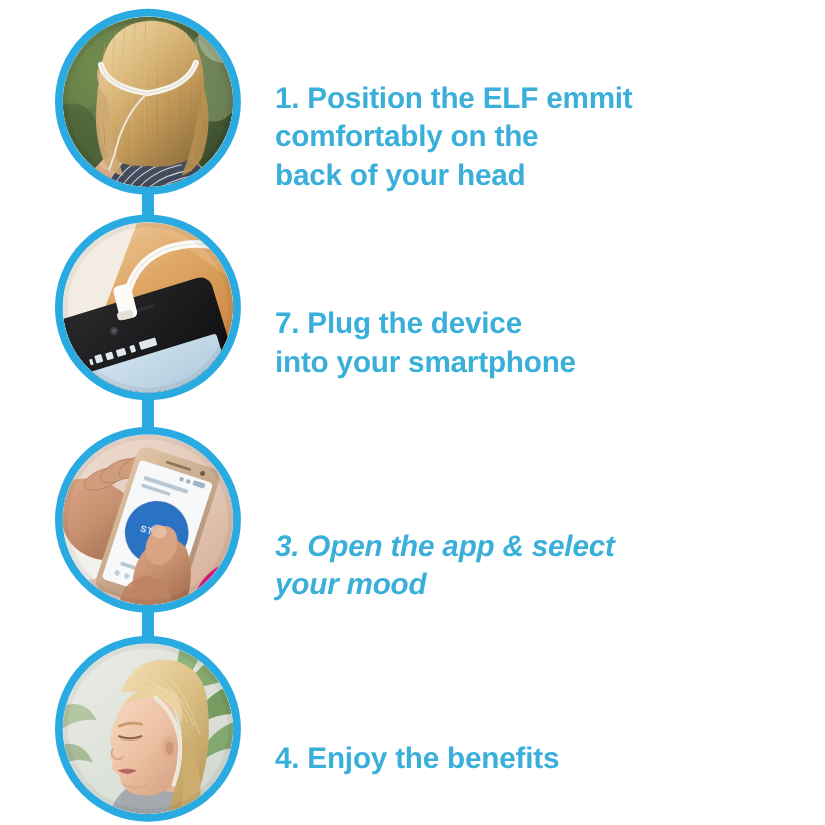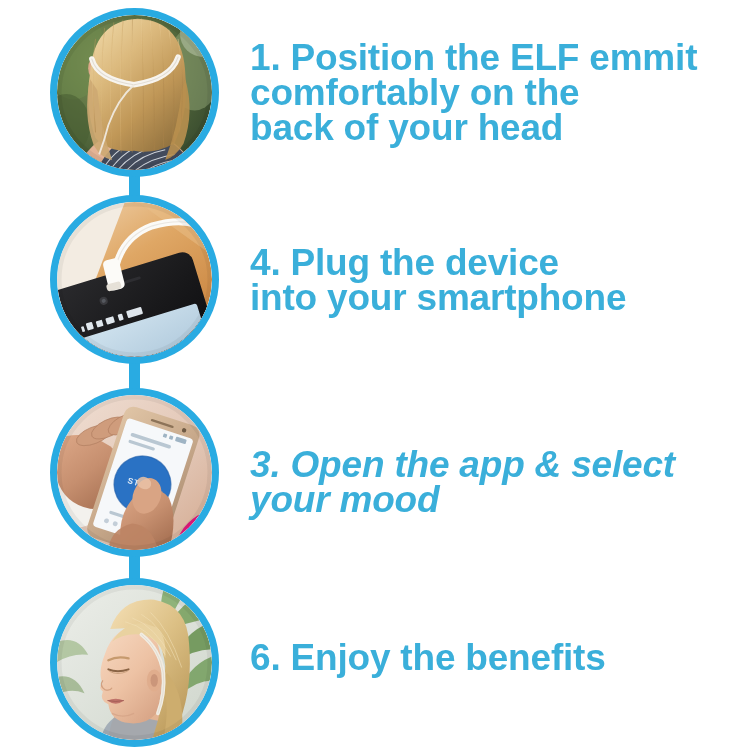--- a/index.html
+++ b/index.html
@@ -54,25 +54,26 @@
   }
   .photo svg { display:block; width:100%; height:100%; }
 
   
   .step-text {
     position: absolute;
     left: 250px;
     color: #3AAFDA;
     font-family: "Liberation Sans", sans-serif;
     font-weight: bold;
-    font-size: 37px;
+    font-size: 27px;
     line-height: 35px;
     letter-spacing: -0.2px;
     white-space: pre-line;
     z-index: 4;
+    margin-top: 32px;
   }
 </style>
 </head>
 <body>
 
 <div id="stage">
 
   <div class="connector" style="top:170px; height:32px;"></div>
   <div class="connector" style="top:356px; height:38px;"></div>
   <div class="connector" style="top:549px; height:36px;"></div>
@@ -212,21 +213,21 @@
           <path d="M62 84 Q66 40 104 26 Q146 14 168 34" stroke="#ded9d1" stroke-width="1.2" fill="none" stroke-linecap="round" opacity="0.6"></path>
 
           <rect x="53" y="62" width="18" height="34" rx="5" fill="#fcfbf8" transform="rotate(-14 62 79)"></rect>
           <rect x="54" y="88" width="16" height="8" rx="3" fill="#e6e1d8" transform="rotate(-14 62 92)"></rect>
           <circle cx="84.5" cy="84.5" r="84.5" fill="none" stroke="#000" stroke-opacity="0.05" stroke-width="10"></circle>
         </g>
       </svg>
     </div>
   </div>
 
-  <div class="step-text" style="top:245px;">4. Plug the device
+  <div class="step-text" style="top:245px;">7. Plug the device
 into your smartphone</div>
 
   <div class="step-circle" style="left:50px; top:388px; width:169px; height:169px;">
     <div class="photo">
       <svg viewBox="0 0 169 169" preserveAspectRatio="xMidYMid slice" aria-hidden="true">
         <defs>
           <linearGradient id="p3bg" x1="0" y1="0" x2="1" y2="1">
             <stop offset="0%" stop-color="#f0dfd4"></stop>
             <stop offset="60%" stop-color="#e2c6b5"></stop>
             <stop offset="100%" stop-color="#d3a98f"></stop>
@@ -387,15 +388,15 @@
           </g>
 
           <path d="M92 54 Q112 70 116 96 Q118 118 110 140" stroke="#f1ece2" stroke-width="4" fill="none" stroke-linecap="round"></path>
           <path d="M92 54 Q112 70 116 96 Q118 118 110 140" stroke="#d7d0c4" stroke-width="0.9" fill="none" opacity="0.6"></path>
           <circle cx="84.5" cy="84.5" r="84.5" fill="none" stroke="#000" stroke-opacity="0.05" stroke-width="10"></circle>
         </g>
       </svg>
     </div>
   </div>
 
-  <div class="step-text" style="top:640px;">6. Enjoy the benefits</div>
+  <div class="step-text" style="top:640px;">4. Enjoy the benefits</div>
 
 </div>
 
 </body></html>

